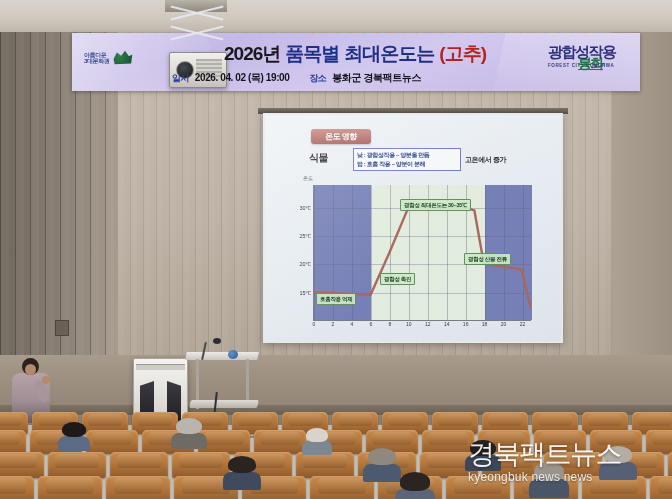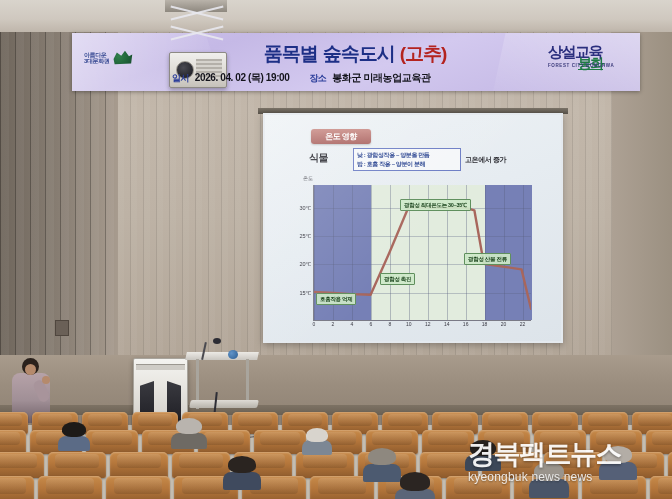--- a/index.html
+++ b/index.html
@@ -348,21 +348,21 @@
     position:absolute;left:50%;top:64%;transform:translate(-50%,-50%);
     width:33px;height:1.4px;background:rgba(255,255,255,.85);
   }
   .wm-globe .fn{
     position:absolute;left:50%;top:50%;transform:translate(-50%,-50%);
     font-size:9px;font-style:italic;font-weight:bold;color:#fff;
     background:rgba(0,0,0,.0);white-space:nowrap;letter-spacing:-.3px;
   }
   .wm-text{display:flex;flex-direction:column;line-height:1;}
   .wm-ko{
-    font-size:27px;font-weight:bold;color:#fff;letter-spacing:-1.5px;
+    font-size:27px;font-weight:normal;color:#fff;letter-spacing:-1.5px;
     text-shadow:0 1px 3px rgba(0,0,0,.45);
   }
   .wm-en{
     font-size:12px;color:#f2f2f2;letter-spacing:.2px;margin-top:3px;
     text-shadow:0 1px 2px rgba(0,0,0,.45);
   }
 </style>
 </head>
 <body>
 
@@ -383,34 +383,35 @@
   <div class="banner">
     <div class="banner-logo-left">
       <div class="bl-text">
         <div>아름다운</div>
         <div>3대문화권</div>
       </div>
       <div class="bl-mark"></div>
     </div>
 
     <div class="banner-title">
+      <span class="bt-dark">2026년</span>
       <span class="bt-blue">품목별</span>
-      <span class="bt-blue">숲속도시</span>
+      <span class="bt-blue">최대온도는</span>
       <span class="bt-red">(고추)</span>
     </div>
 
     <div class="banner-sub">
       <span class="bs-lab">일시</span>
       <span class="bs-val">2026. 04. 02 (목) 19:00</span>
       <span class="bs-lab" style="margin-left:14px">장소</span>
-      <span class="bs-val">봉화군 미래농업교육관</span>
+      <span class="bs-val">봉화군 경북팩트뉴스</span>
     </div>
 
     <div class="banner-logo-right">
-      <div class="br-1">상설교육</div>
+      <div class="br-1">광합성작용</div>
       <div class="br-2">봉화</div>
       <div class="br-en">FOREST CITY BONGHWA</div>
     </div>
   </div>
 
   <div class="rig-mount"></div>
   <div class="rig-scissor">
     <div class="xbar" style="left:2px;top:2px;width:54px;transform:rotate(14deg);"></div>
     <div class="xbar" style="left:2px;top:2px;width:54px;transform:rotate(-14deg);"></div>
     <div class="xbar" style="left:2px;top:22px;width:54px;transform:rotate(14deg);"></div>

